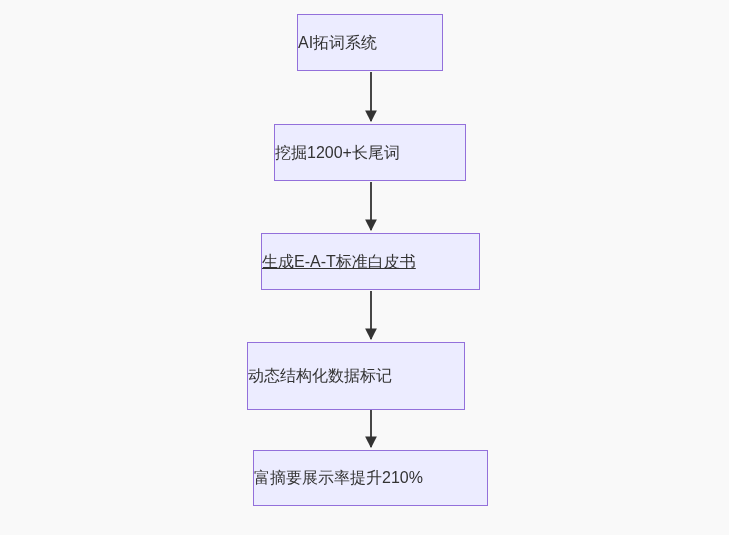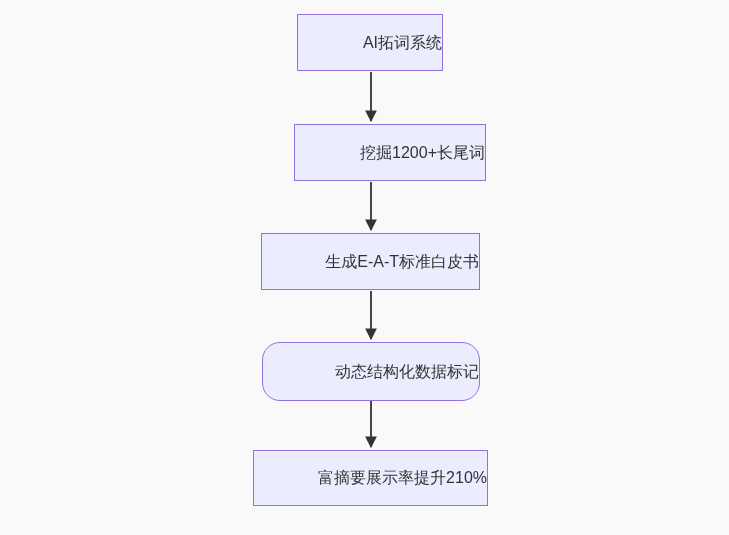--- a/index.html
+++ b/index.html
@@ -25,31 +25,31 @@
     height: 535px;
     pointer-events: none;
   }
   .node {
     position: absolute;
     box-sizing: border-box;
     background: #ECECFF;
     border: 1.5px solid #9370DB;
     display: flex;
     align-items: center;
-    justify-content: flex-end;
+    justify-content: flex-start;
     color: #333333;
     font-size: 16px;
     line-height: 1.2;
     text-align: center;
     white-space: nowrap;
   }
   .node-1 { left: 297px; top: 14px;  width: 146px; height: 57px; }
-  .node-2 { left: 274px; top: 124px; width: 192px; height: 57px; margin-left: 20px; }
-  .node-3 { left: 261px; top: 233px; width: 219px; height: 57px; }
-  .node-4 { left: 262px; top: 342px; width: 218px; height: 59px; border-radius: 18px; }
+  .node-2 { left: 274px; top: 124px; width: 192px; height: 57px; }
+  .node-3 { left: 261px; top: 233px; width: 219px; height: 57px; text-decoration: underline; }
+  .node-4 { left: 247px; top: 342px; width: 218px; height: 68px; }
   .node-5 { left: 253px; top: 450px; width: 235px; height: 56px; }
 </style>
 </head>
 <body>
 
 <div class="canvas">
 
   <svg class="edges-svg" viewBox="0 0 729 535" xmlns="http://www.w3.org/2000/svg">
     <defs>
       <marker id="arrowhead" viewBox="0 0 10 10" refX="9" refY="5" markerWidth="6.5" markerHeight="6.5" orient="auto-start-reverse">

